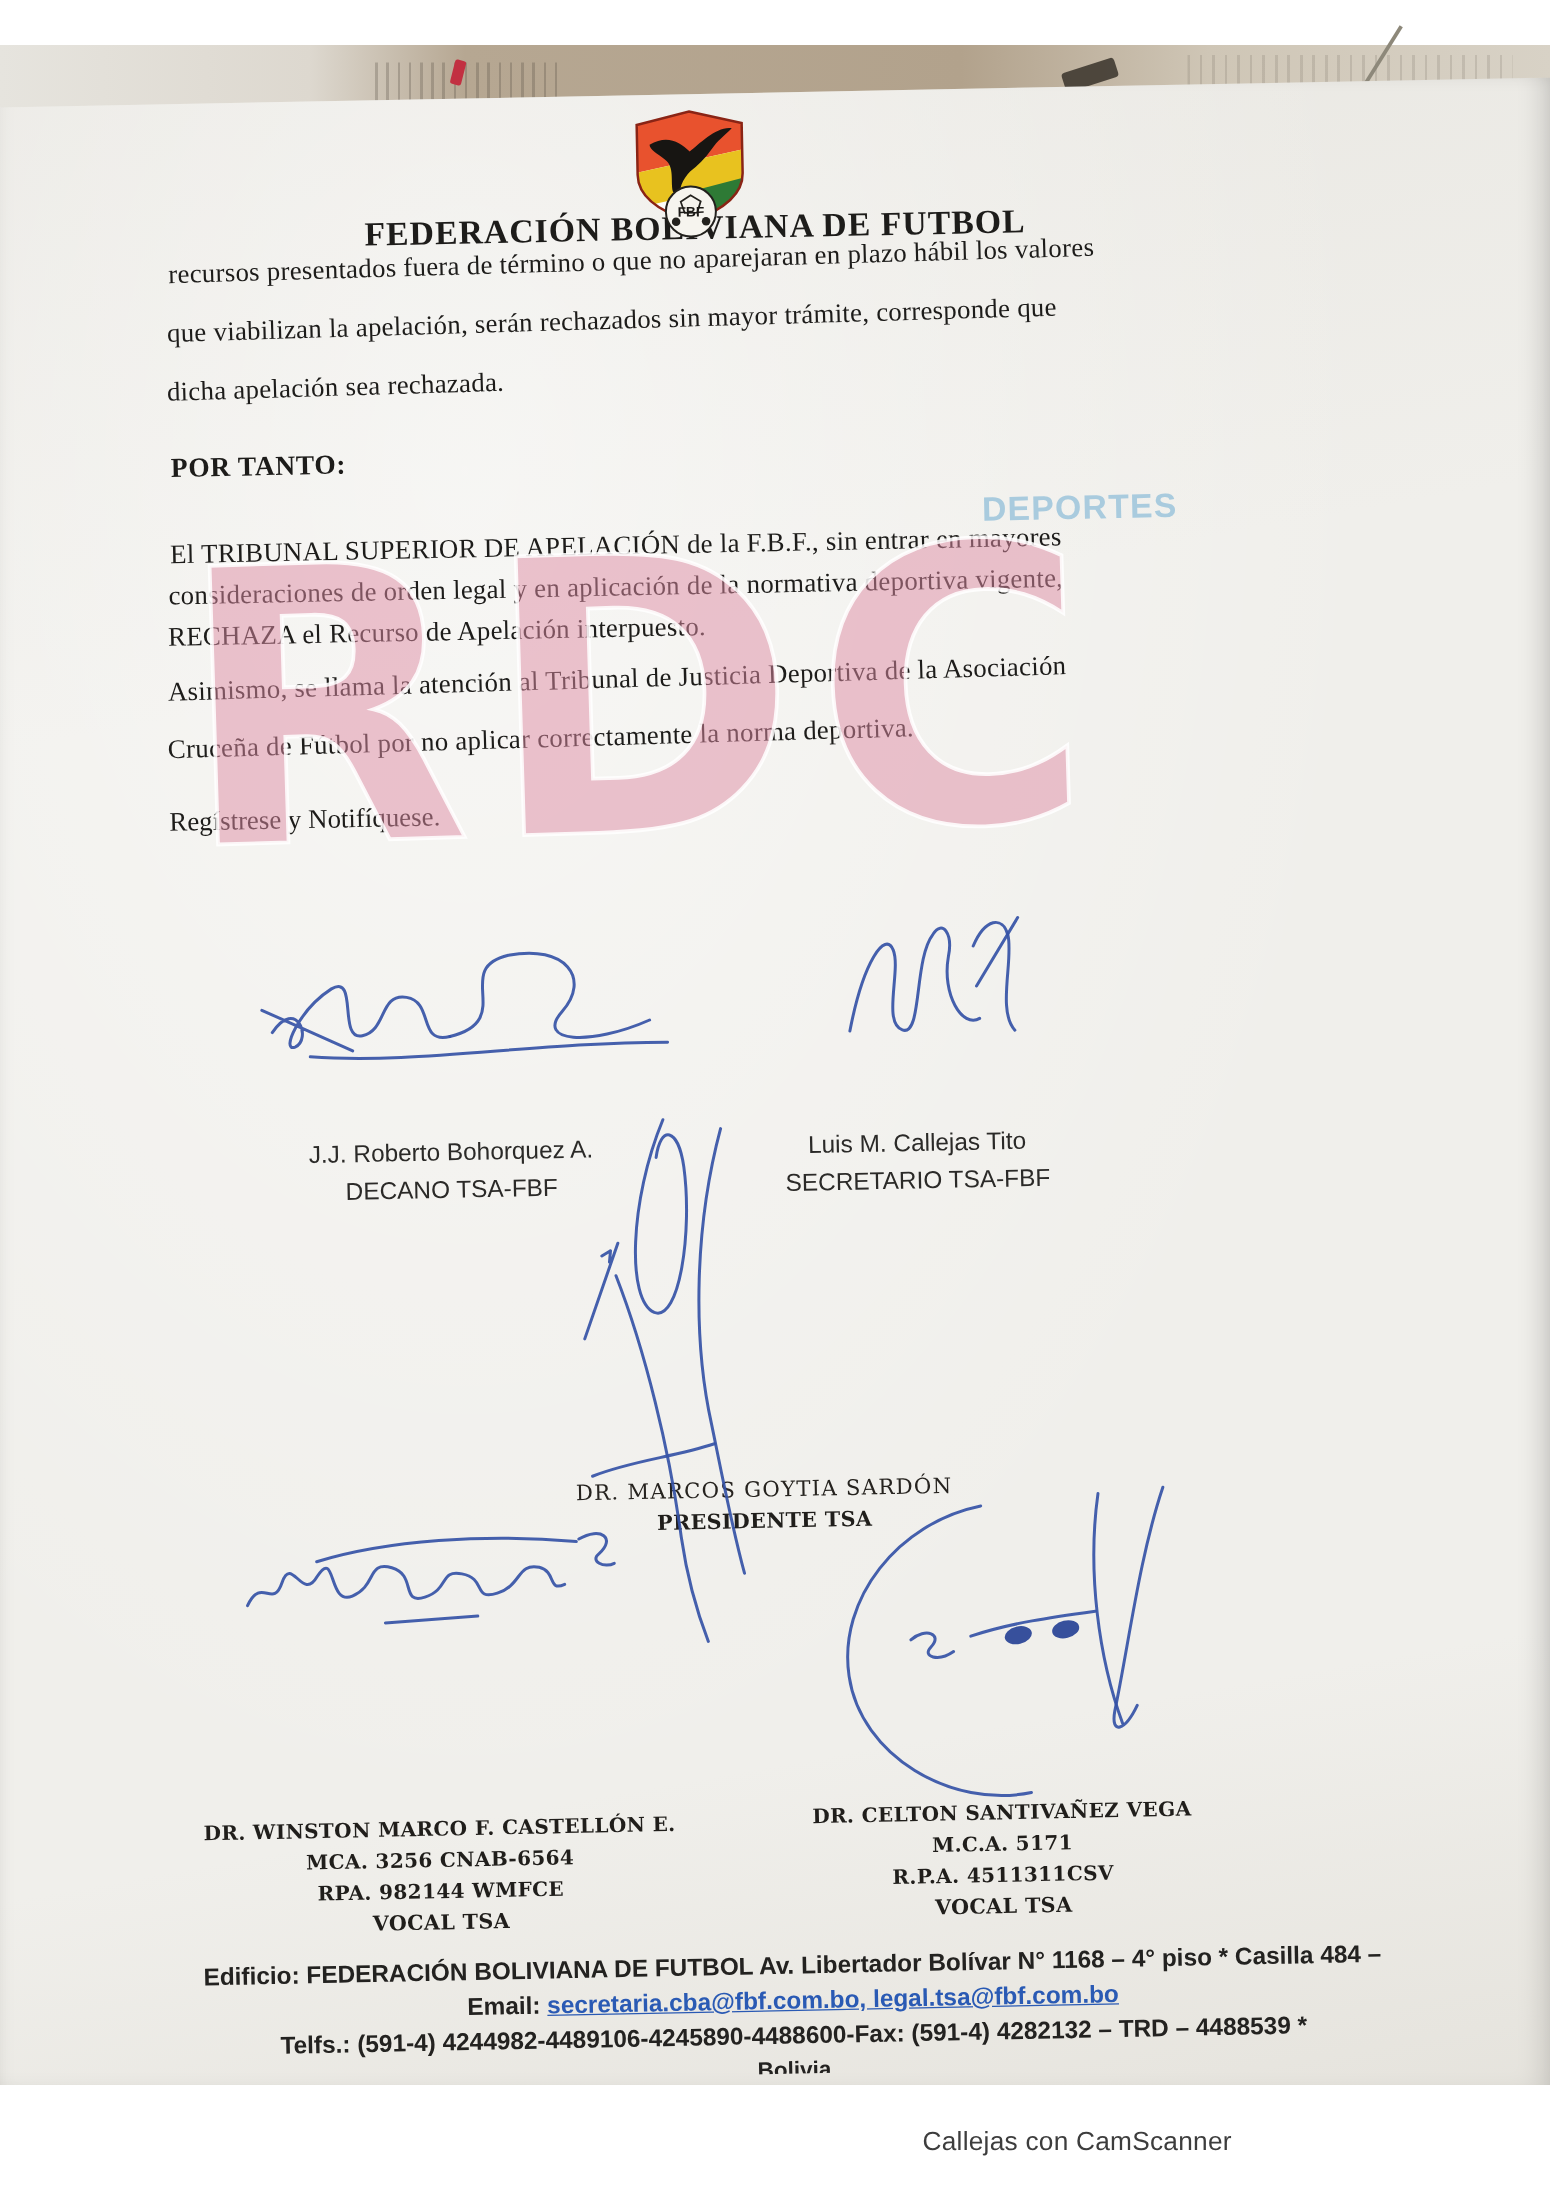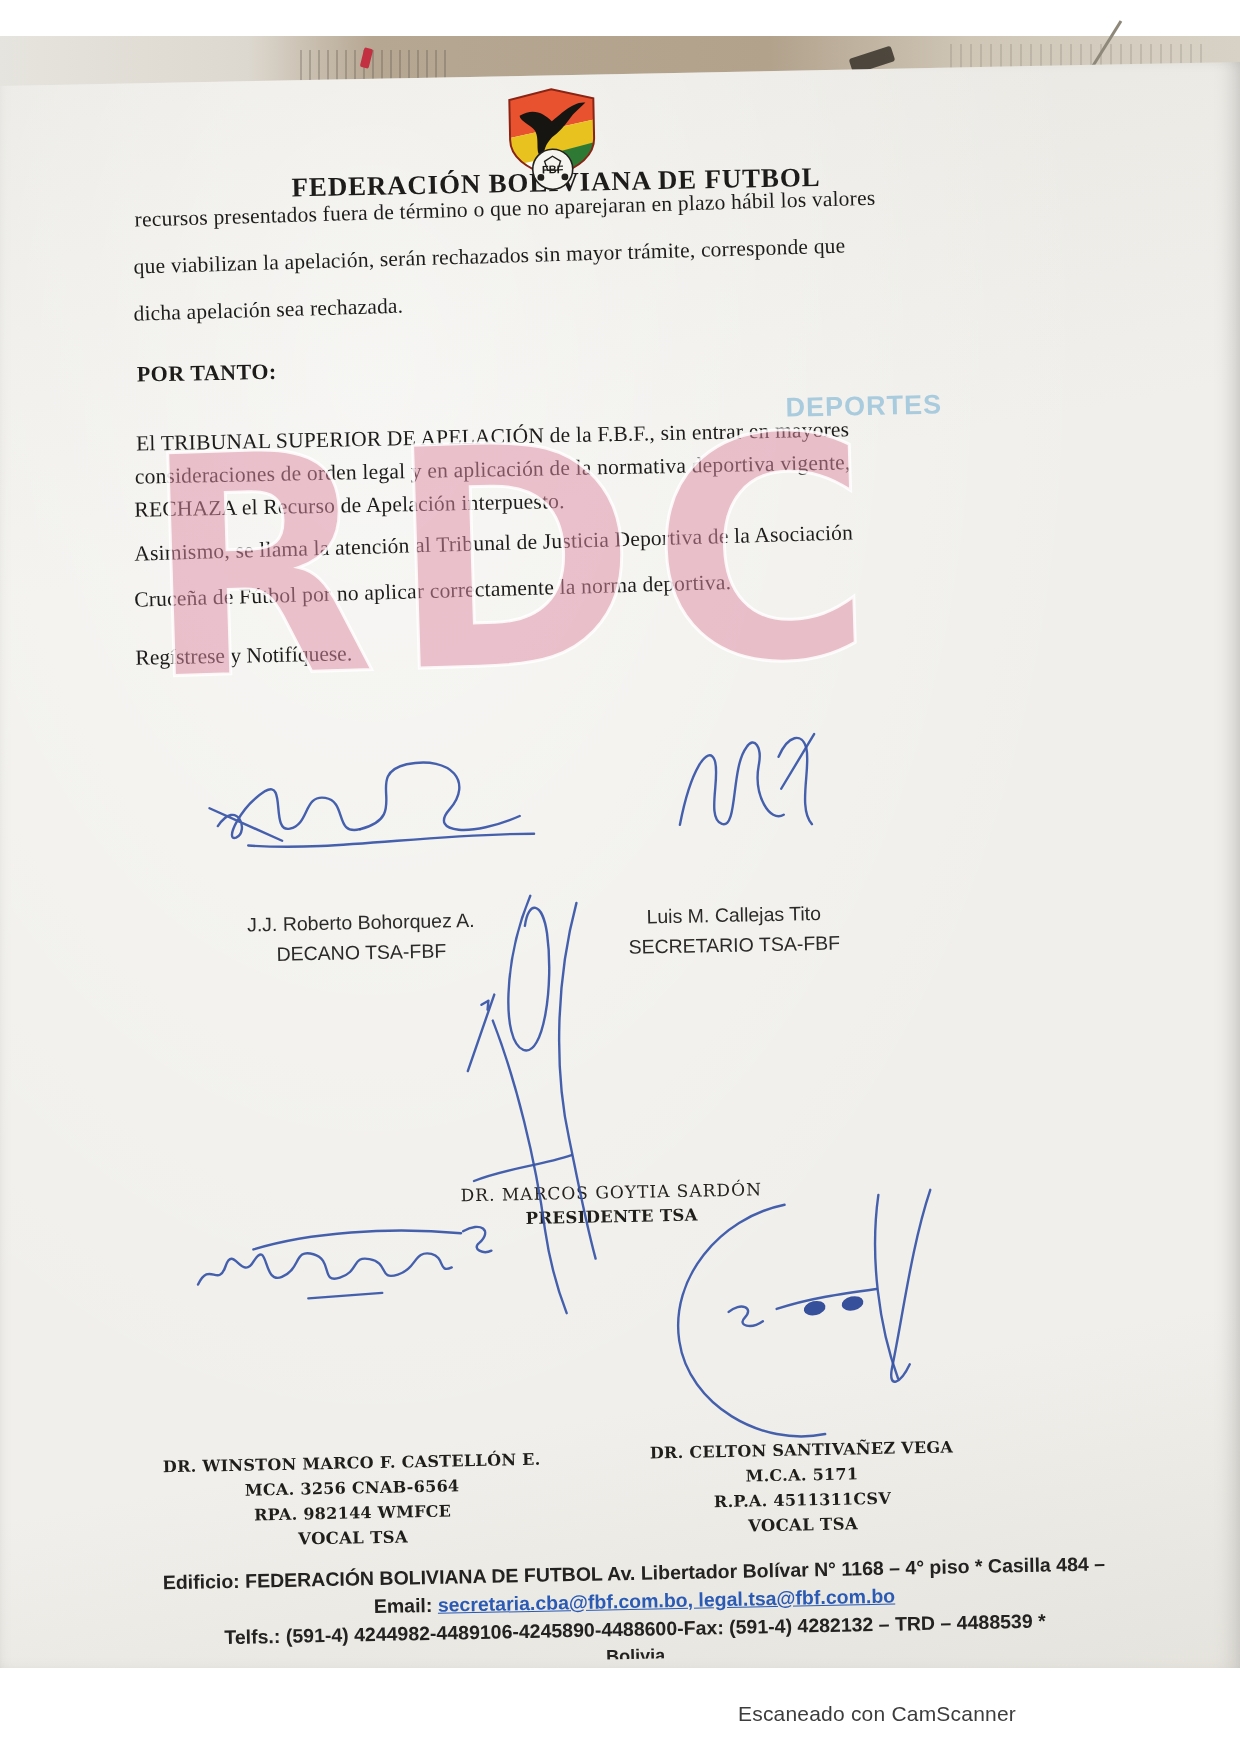--- a/index.html
+++ b/index.html
@@ -179,14 +179,14 @@
 
     <div id="footer1" class="abs footer-line">Edificio: FEDERACIÓN BOLIVIANA DE FUTBOL Av. Libertador Bolívar N° 1168 – 4° piso * Casilla 484 –</div>
     <div id="footer2" class="abs footer-line">
       <span>Email: </span><span class="email-link">secretaria.cba@fbf.com.bo, legal.tsa@fbf.com.bo</span>
     </div>
     <div id="footer3" class="abs footer-line">Telfs.: (591-4) 4244982-4489106-4245890-4488600-Fax: (591-4) 4282132 – TRD – 4488539 *</div>
     <div id="footer4" class="abs footer-line">Bolivia</div>
   </div>
 
   <div id="cam-bar"></div>
-  <div id="cam-label">Escaneado con CamScanner</div>
+  <div id="cam-label">Callejas con CamScanner</div>
 </div>
 
 </body></html>

